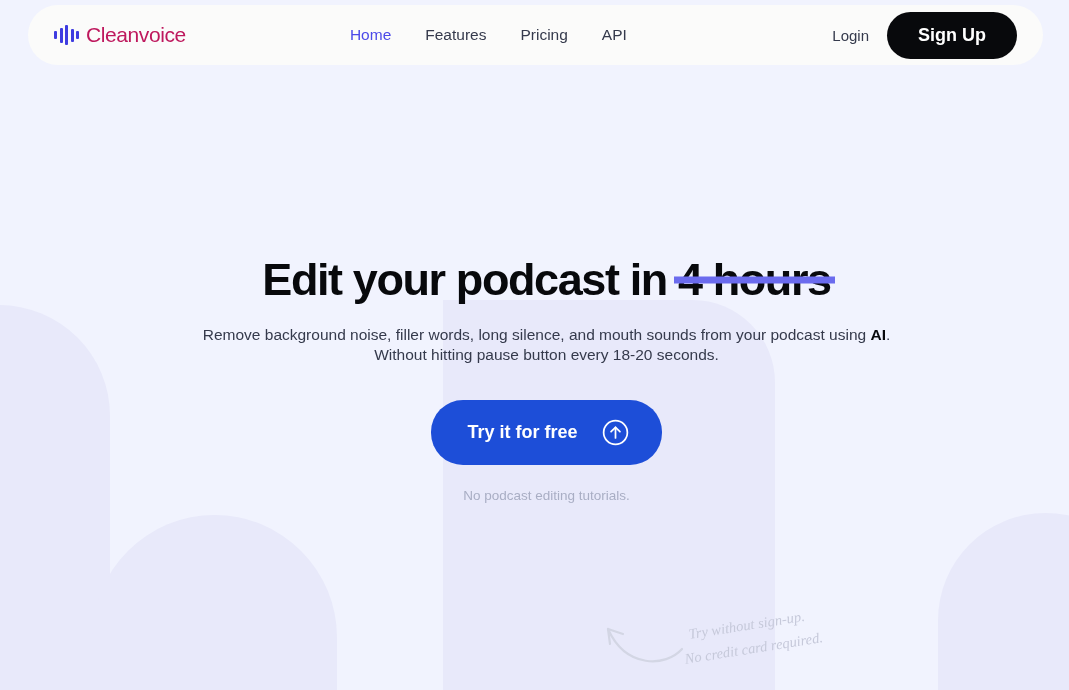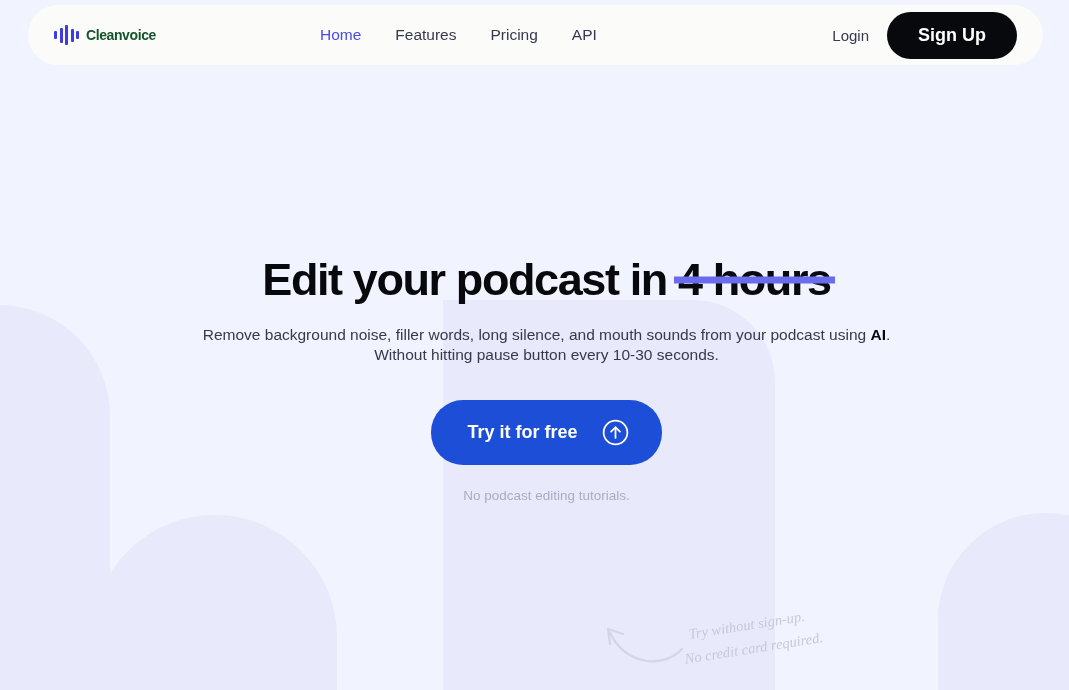--- a/index.html
+++ b/index.html
@@ -26,21 +26,21 @@
     display:flex; align-items:center; z-index:10;
   }
   .brand { display:flex; align-items:center; gap:7px; margin-left:26px; }
   .wave { display:flex; align-items:center; gap:2.5px; height:20px; }
   .wave i { display:block; width:3px; background:#3e3ce0; border-radius:1px; }
   .wave i:nth-child(1){ height:8px; }
   .wave i:nth-child(2){ height:15px; }
   .wave i:nth-child(3){ height:20px; }
   .wave i:nth-child(4){ height:13px; }
   .wave i:nth-child(5){ height:8px; }
-  .brand-name { font-size:14px; font-weight:bold; color:#14532d; letter-spacing:-0.4px; }
+  .brand-name { font-size:21px; font-weight:normal; color:#be185d; letter-spacing:-0.4px; }
 
   .nav { display:flex; align-items:center; gap:34px; margin-left:164px; }
   .nav-link { font-size:15.5px; color:#353a4c; text-decoration:none; font-weight:500; }
   .nav-link.active { color:#4b49e8; }
 
   .header-right { margin-left:auto; display:flex; align-items:center; gap:18px; margin-right:26px;justify-content:space-between; }
   .login { font-size:15px; color:#353a4c; text-decoration:none; font-weight:500; }
   .signup {
     background:#08090c; color:#ffffff; border:none;
     font-size:18px; font-weight:bold; font-family:inherit;
@@ -150,21 +150,21 @@
 </div>
 
 <div class="hero">
 
   <h1 class="headline">
     <span>Edit your podcast in </span><span class="strike">4 hours</span><br>
   </h1>
 
   <p class="subtitle">
     <span>Remove background noise, filler words, long silence, and mouth sounds from your podcast using </span><b>AI</b><span>.</span><br>
-    <span>Without hitting pause button every 10-30 seconds.</span>
+    <span>Without hitting pause button every 18-20 seconds.</span>
   </p>
 
 
   <div class="cta-wrap">
     <button class="cta">
       <span>Try it for free</span>
       <svg class="cta-icon" viewBox="0 0 28 28" fill="none">
         <circle cx="14" cy="14" r="12.3" stroke="#ffffff" stroke-width="1.8"></circle>
         <path d="M14 19.6V8.8" stroke="#ffffff" stroke-width="1.8" stroke-linecap="round"></path>
         <path d="M9.4 13.2L14 8.6l4.6 4.6" stroke="#ffffff" stroke-width="1.8" stroke-linecap="round" stroke-linejoin="round"></path>

